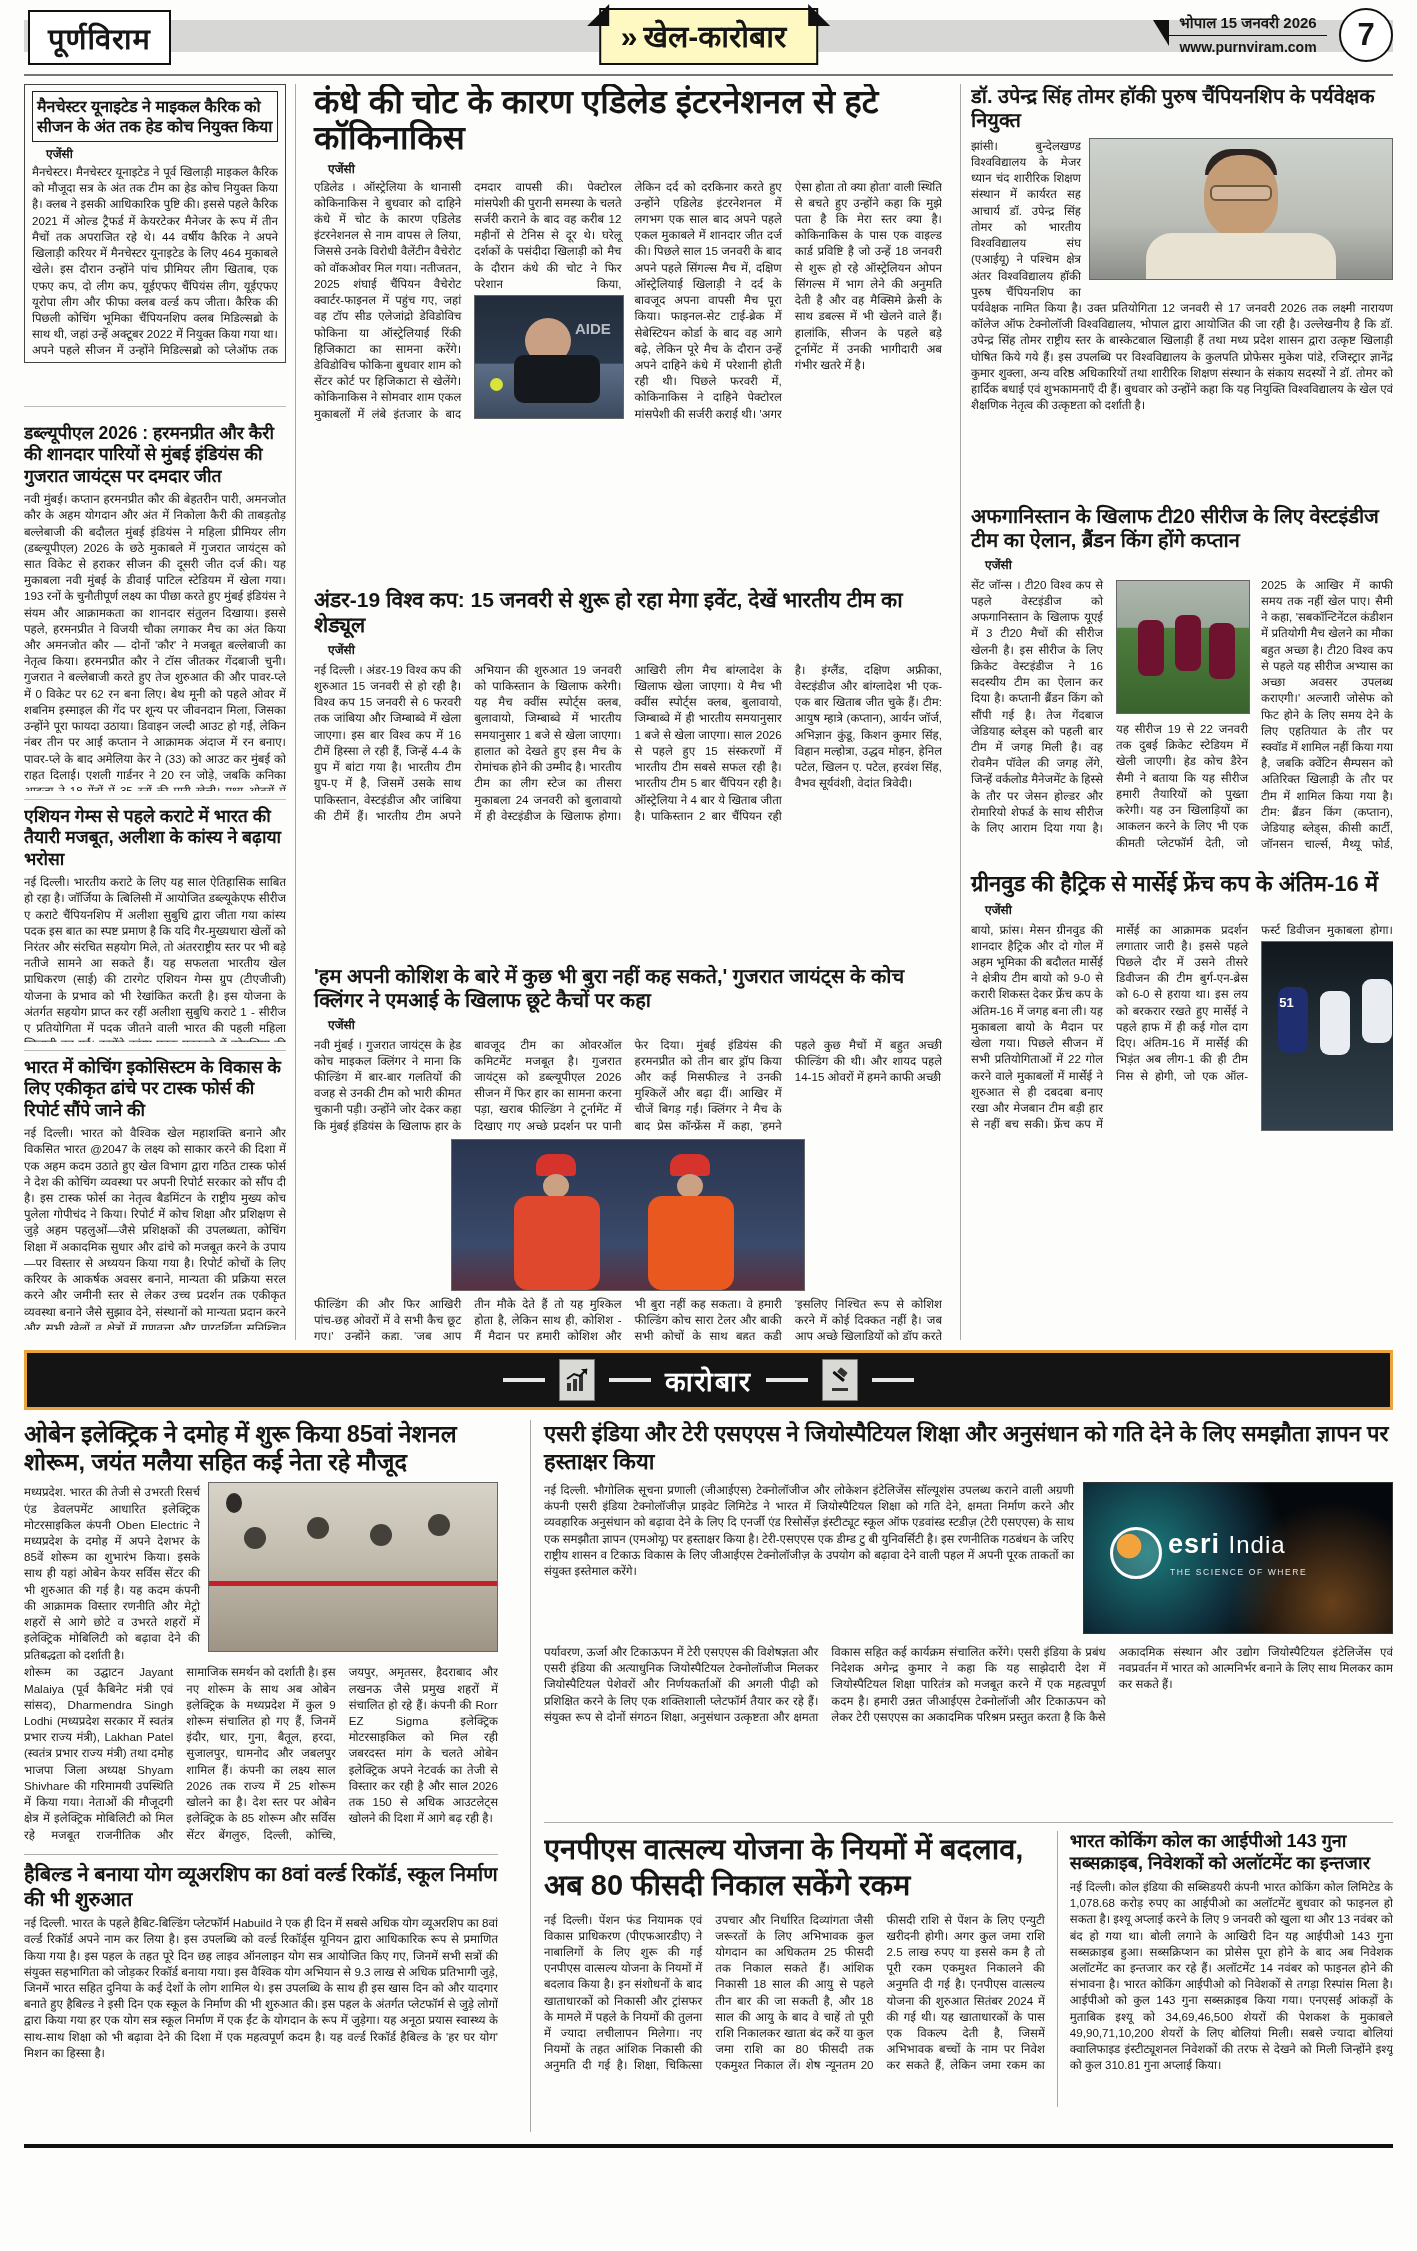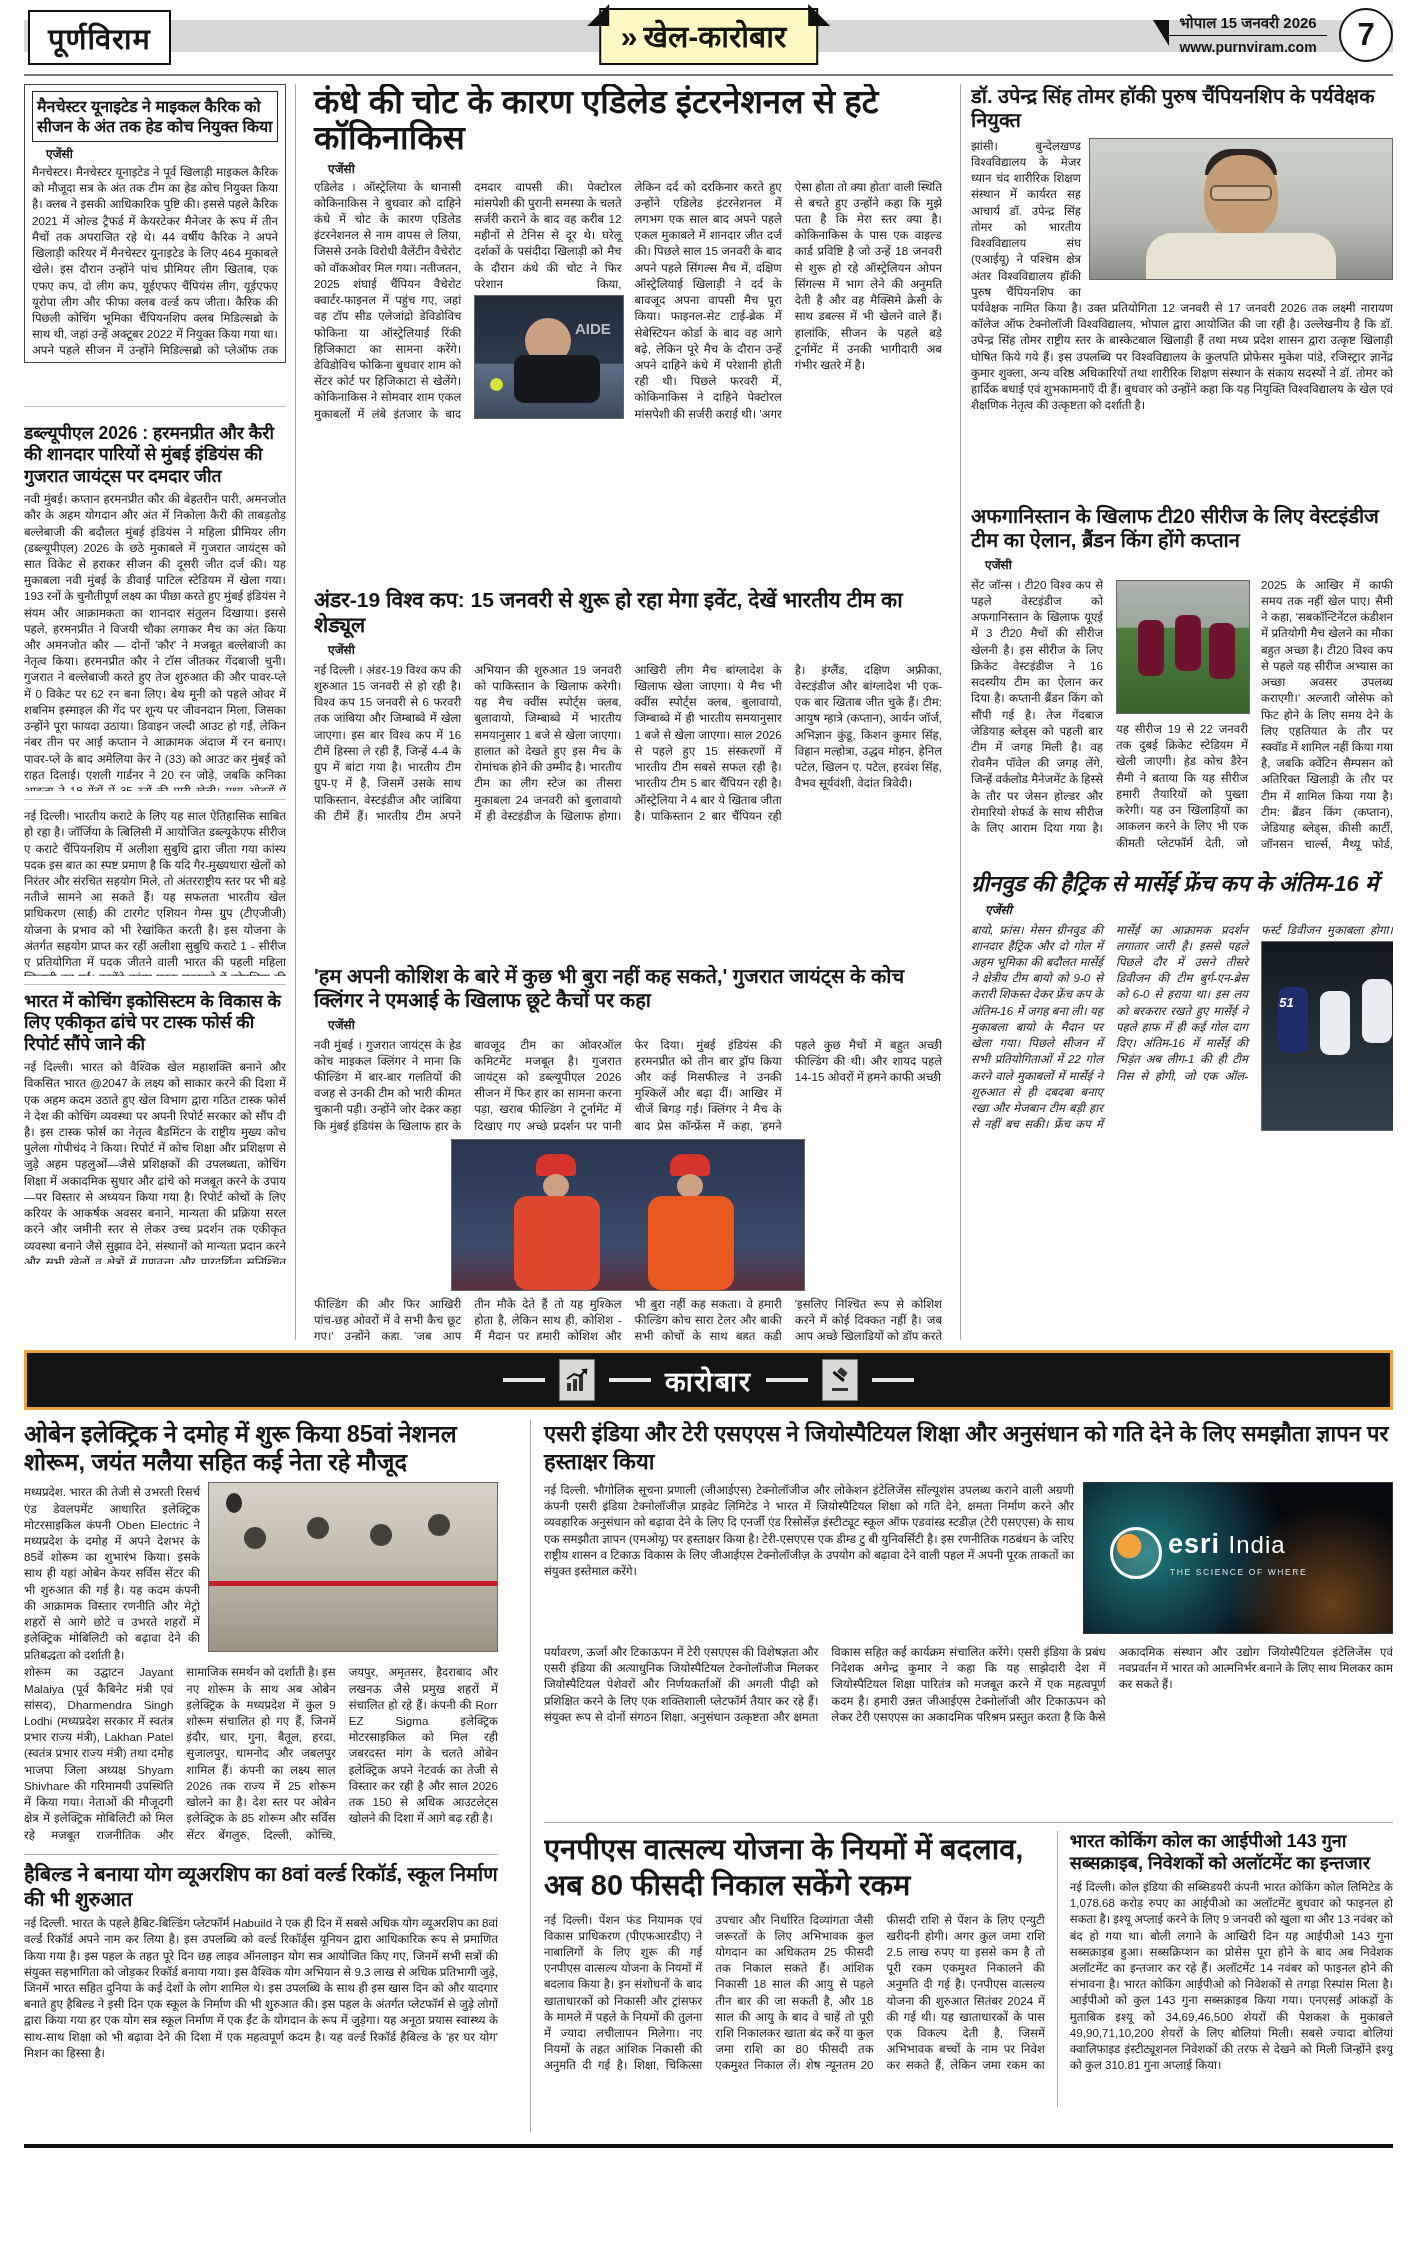--- a/index.html
+++ b/index.html
@@ -94,21 +94,21 @@
   .tomar-photo .glass{position:absolute;left:50%;top:46px;transform:translateX(-50%);width:58px;height:12px;border:2px solid #6d5b40;border-radius:6px;background:rgba(255,255,255,.25);}
 
   .art-windies{margin-top:8px;}
   .art-windies .hl{font-size:20px;}
   .art-windies .cols3{height:286px;overflow:hidden;margin-top:4px;}
   .wi-photo{display:inline-block;width:100%;height:132px;margin:3px 0;
       background:linear-gradient(180deg,#aeb6ad 0%,#9aa79a 35%,#4e7d3d 36%,#39632c 100%);}
   .wi-photo .p{position:absolute;width:26px;height:56px;border-radius:8px;background:#6e1230;}
   .wi-photo .p1{left:16%;top:30%;} .wi-photo .p2{left:44%;top:26%;} .wi-photo .p3{left:70%;top:32%;}
 
-  .art-green{margin-top:8px;font-style:italic;}
+  .art-green{margin-top:8px;}
   .art-green .hl{font-size:22px;}
   .art-green .cols3{height:350px;overflow:hidden;margin-top:4px;}
   .fb-photo{display:inline-block;width:100%;height:188px;margin:3px 0;
       background:linear-gradient(180deg,#11181d 0%,#25313a 55%,#31414d 100%);}
   .fb-photo .w1,.fb-photo .w2{position:absolute;width:30px;height:64px;border-radius:9px;background:#e9edf2;}
   .fb-photo .w1{left:44%;top:26%;} .fb-photo .w2{left:76%;top:20%;}
   .fb-photo .b1{position:absolute;left:12%;top:24%;width:30px;height:66px;border-radius:9px;background:#1f2e6e;}
   .fb-photo .num{position:absolute;left:13%;top:28%;color:#fff;font-size:13px;font-weight:bold;}
 
   
@@ -190,20 +190,21 @@
           <div class="byline">एजेंसी</div>
           <p class="body">मैनचेस्टर। मैनचेस्टर यूनाइटेड ने पूर्व खिलाड़ी माइकल कैरिक को मौजूदा सत्र के अंत तक टीम का हेड कोच नियुक्त किया है। क्लब ने इसकी आधिकारिक पुष्टि की। इससे पहले कैरिक 2021 में ओल्ड ट्रैफर्ड में केयरटेकर मैनेजर के रूप में तीन मैचों तक अपराजित रहे थे। 44 वर्षीय कैरिक ने अपने खिलाड़ी करियर में मैनचेस्टर यूनाइटेड के लिए 464 मुकाबले खेले। इस दौरान उन्होंने पांच प्रीमियर लीग खिताब, एक एफए कप, दो लीग कप, यूईएफए चैंपियंस लीग, यूईएफए यूरोपा लीग और फीफा क्लब वर्ल्ड कप जीता। कैरिक की पिछली कोचिंग भूमिका चैंपियनशिप क्लब मिडिल्सब्रो के साथ थी, जहां उन्हें अक्टूबर 2022 में नियुक्त किया गया था। अपने पहले सीजन में उन्होंने मिडिल्सब्रो को प्लेऑफ तक पहुंचाया, लेकिन दूसरे सीजन में टीम के 10वें स्थान पर रहने के बाद जून में उन्हें पद से हटा दिया गया। यूनाइटेड ने इससे पहले खिलाड़ी और मैनेजर ओले गुन्नार सोल्स्कजायर से भी संभावित वापसी को लेकर बातचीत की थी। क्लब की आधिकारिक वेबसाइट से बातचीत में कैरिक ने कहा, 'मैनचेस्टर यूनाइटेड की जिम्मेदारी संभालना मेरे लिए सम्मान की बात है। मैं जानता हूं कि यहां सफलता के लिए क्या चाहिए। मेरा पूरा ध्यान खिलाड़ियों को उन मानकों तक पहुंचाने पर है, जिनकी इस महान क्लब में उम्मीद की जाती है।'</p>
         </article>
 
         <article class="art-wpl">
           <h3 class="hl">डब्ल्यूपीएल 2026 : हरमनप्रीत और कैरी की शानदार पारियों से मुंबई इंडियंस की गुजरात जायंट्स पर दमदार जीत</h3>
           <p class="body">नवी मुंबई। कप्तान हरमनप्रीत कौर की बेहतरीन पारी, अमनजोत कौर के अहम योगदान और अंत में निकोला कैरी की ताबड़तोड़ बल्लेबाजी की बदौलत मुंबई इंडियंस ने महिला प्रीमियर लीग (डब्ल्यूपीएल) 2026 के छठे मुकाबले में गुजरात जायंट्स को सात विकेट से हराकर सीजन की दूसरी जीत दर्ज की। यह मुकाबला नवी मुंबई के डीवाई पाटिल स्टेडियम में खेला गया। 193 रनों के चुनौतीपूर्ण लक्ष्य का पीछा करते हुए मुंबई इंडियंस ने संयम और आक्रामकता का शानदार संतुलन दिखाया। इससे पहले, हरमनप्रीत ने विजयी चौका लगाकर मैच का अंत किया और अमनजोत कौर — दोनों 'कौर' ने मजबूत बल्लेबाजी का नेतृत्व किया। हरमनप्रीत कौर ने टॉस जीतकर गेंदबाजी चुनी। गुजरात ने बल्लेबाजी करते हुए तेज शुरुआत की और पावर-प्ले में 0 विकेट पर 62 रन बना लिए। बेथ मूनी को पहले ओवर में शबनिम इस्माइल की गेंद पर शून्य पर जीवनदान मिला, जिसका उन्होंने पूरा फायदा उठाया। डिवाइन जल्दी आउट हो गईं, लेकिन नंबर तीन पर आई कप्तान ने आक्रामक अंदाज में रन बनाए। पावर-प्ले के बाद अमेलिया केर ने (33) को आउट कर मुंबई को राहत दिलाई। एशली गार्डनर ने 20 रन जोड़े, जबकि कनिका आहूजा ने 18 गेंदों में 35 रनों की पारी खेली। मध्य ओवरों में मुंबई की गेंदबाजी ने रनों की रफ्तार पर कुछ हद तक लगाम लगाई।</p>
         </article>
 
         <article class="art-karate">
+          <h3 class="hl">एशियन गेम्स से पहले कराटे में भारत की तैयारी मजबूत, अलीशा के कांस्य ने बढ़ाया भरोसा</h3>
           <p class="body">नई दिल्ली। भारतीय कराटे के लिए यह साल ऐतिहासिक साबित हो रहा है। जॉर्जिया के त्बिलिसी में आयोजित डब्ल्यूकेएफ सीरीज ए कराटे चैंपियनशिप में अलीशा सुबुधि द्वारा जीता गया कांस्य पदक इस बात का स्पष्ट प्रमाण है कि यदि गैर-मुख्यधारा खेलों को निरंतर और संरचित सहयोग मिले, तो अंतरराष्ट्रीय स्तर पर भी बड़े नतीजे सामने आ सकते हैं। यह सफलता भारतीय खेल प्राधिकरण (साई) की टारगेट एशियन गेम्स ग्रुप (टीएजीजी) योजना के प्रभाव को भी रेखांकित करती है। इस योजना के अंतर्गत सहयोग प्राप्त कर रहीं अलीशा सुबुधि कराटे 1 - सीरीज ए प्रतियोगिता में पदक जीतने वाली भारत की पहली महिला खिलाड़ी बन गईं। उन्होंने कांस्य पदक मुकाबले में क्रोएशिया की प्रतिद्वंद्वी को 8-0 से पराजित किया। यह उपलब्धि साई द्वारा तैयार किए गए मजबूत हाई-परफॉर्मेंस इकोसिस्टम का नतीजा है, जिसमें लक्षित वित्तीय सहायता, शीर्ष स्तरीय कोचिंग और गहन राष्ट्रीय शिविरों की अहम भूमिका रही।</p>
         </article>
 
         <article class="art-task">
           <h3 class="hl">भारत में कोचिंग इकोसिस्टम के विकास के लिए एकीकृत ढांचे पर टास्क फोर्स की रिपोर्ट सौंपे जाने की</h3>
           <p class="body">नई दिल्ली। भारत को वैश्विक खेल महाशक्ति बनाने और विकसित भारत @2047 के लक्ष्य को साकार करने की दिशा में एक अहम कदम उठाते हुए खेल विभाग द्वारा गठित टास्क फोर्स ने देश की कोचिंग व्यवस्था पर अपनी रिपोर्ट सरकार को सौंप दी है। इस टास्क फोर्स का नेतृत्व बैडमिंटन के राष्ट्रीय मुख्य कोच पुलेला गोपीचंद ने किया। रिपोर्ट में कोच शिक्षा और प्रशिक्षण से जुड़े अहम पहलुओं—जैसे प्रशिक्षकों की उपलब्धता, कोचिंग शिक्षा में अकादमिक सुधार और ढांचे को मजबूत करने के उपाय—पर विस्तार से अध्ययन किया गया है। रिपोर्ट कोचों के लिए करियर के आकर्षक अवसर बनाने, मान्यता की प्रक्रिया सरल करने और जमीनी स्तर से लेकर उच्च प्रदर्शन तक एकीकृत व्यवस्था बनाने जैसे सुझाव देने, संस्थानों को मान्यता प्रदान करने और सभी खेलों व क्षेत्रों में गुणवत्ता और पारदर्शिता सुनिश्चित करेगा।</p>
         </article>
       </div>
 
       <div class="s-center">

